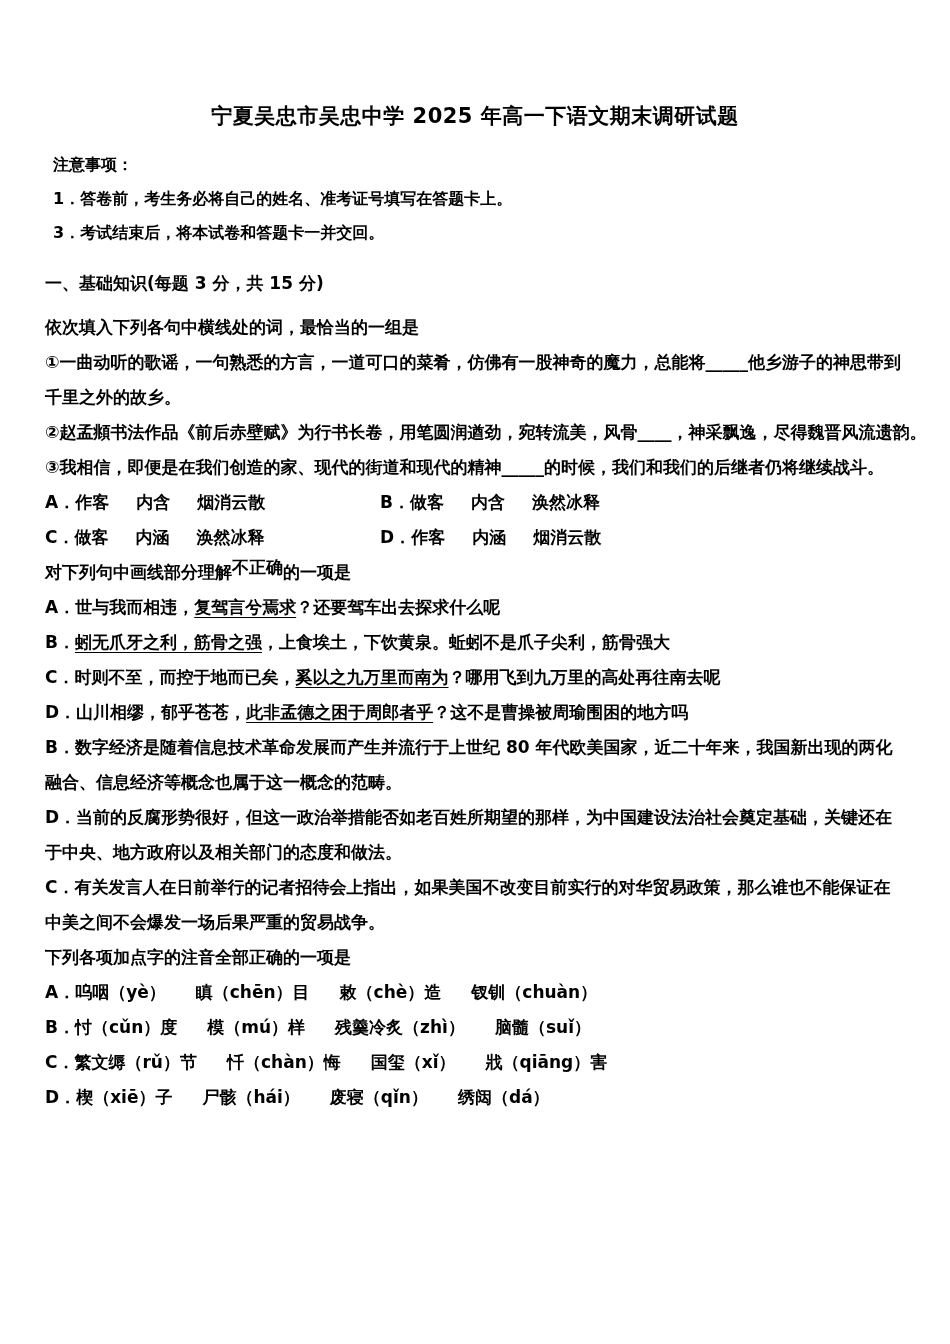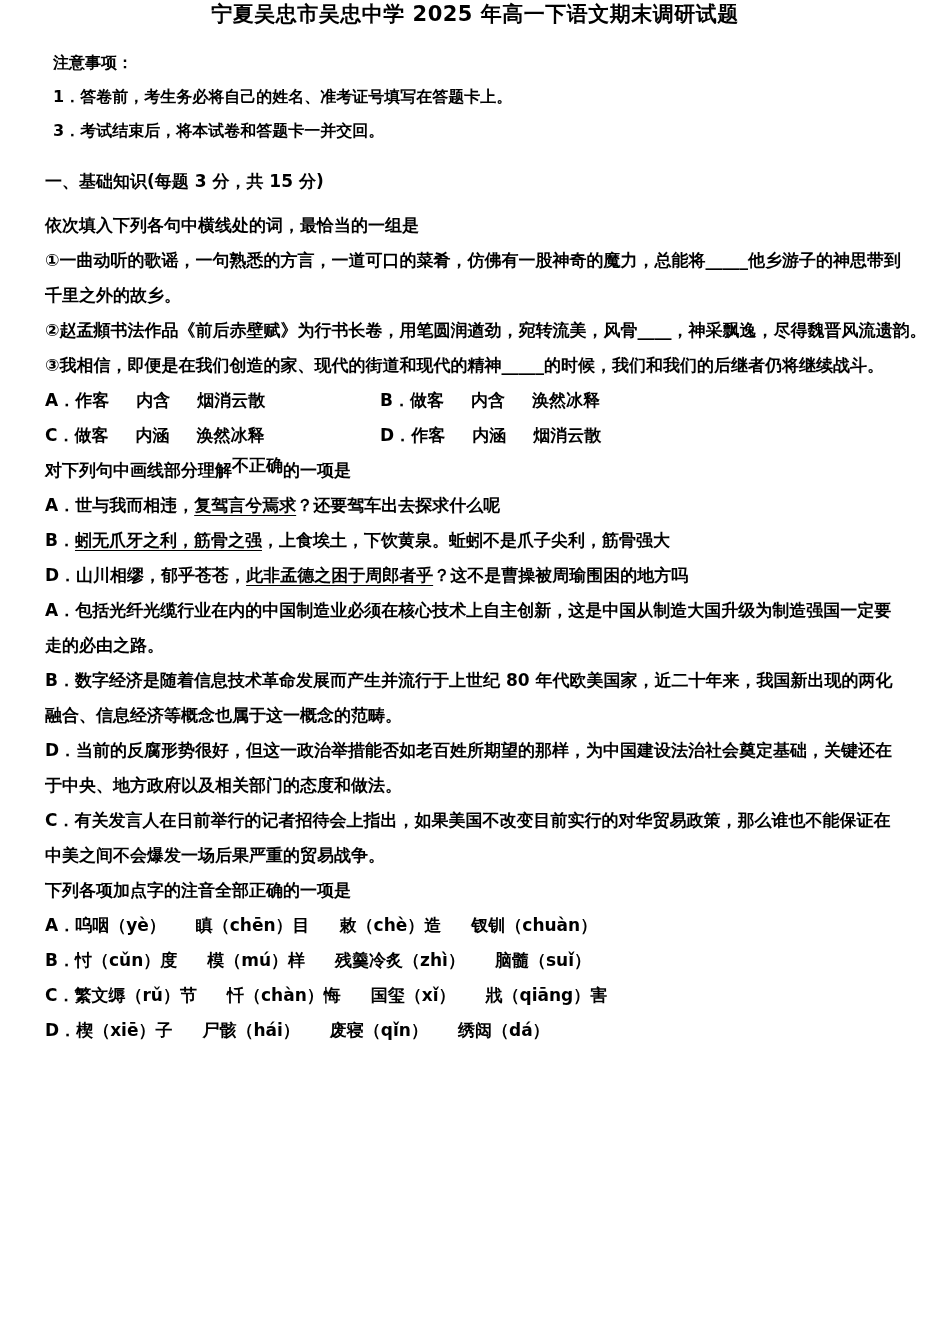--- a/index.html
+++ b/index.html
@@ -3,21 +3,21 @@
 <meta charset="utf-8">
 <style>
   html,body{margin:0;padding:0;}
   body{
     width:950px;height:1344px;background:#ffffff;color:#000000;
     font-family:"DejaVu Sans","Liberation Sans",sans-serif;
     -webkit-font-smoothing:antialiased;
   }
   .page{width:860px;padding:0 45px;}
   .title{
-    margin:0;
+    margin:0;padding-top:102px;
     font-size:21px;font-weight:700;text-align:center;letter-spacing:0.5px;
   }
   .notice{margin-top:22px;}
   .notice p{margin:8px;font-size:16px;line-height:26px;font-weight:600;}
   .section-heading{margin:22px 0 0 0;font-size:17px;line-height:30px;font-weight:600;}
   .main{margin-top:12px;}
   .line{margin:0;font-size:17px;line-height:35px;font-weight:600;}
   .nowrap{white-space:nowrap;}
   .opt-grid{display:grid;grid-template-columns:335px 1fr;font-size:17px;line-height:35px;font-weight:600;}
   .opt-cell{white-space:nowrap;}
@@ -53,23 +53,23 @@
     <div class="opt-grid">
       <div class="opt-cell"><span class="ol">A．</span><span><span class="w">作客</span><span class="w">内含</span><span class="w">烟消云散</span></span></div>
       <div class="opt-cell"><span class="ol">B．</span><span><span class="w">做客</span><span class="w">内含</span><span class="w">涣然冰释</span></span></div>
       <div class="opt-cell"><span class="ol">C．</span><span><span class="w">做客</span><span class="w">内涵</span><span class="w">涣然冰释</span></span></div>
       <div class="opt-cell"><span class="ol">D．</span><span><span class="w">作客</span><span class="w">内涵</span><span class="w">烟消云散</span></span></div>
     </div>
 
     <p class="line"><span>对下列句中画线部分理解</span><span class="r">不正确</span><span>的一项是</span></p>
     <p class="line nowrap"><span>A．世与我而相违，</span><span class="u">复驾言兮焉求</span><span>？还要驾车出去探求什么呢</span></p>
     <p class="line nowrap"><span>B．</span><span class="u">蚓无爪牙之利，筋骨之强</span><span>，上食埃土，下饮黄泉。蚯蚓不是爪子尖利，筋骨强大</span></p>
+    <p class="line nowrap"><span>C．时则不至，而控于地而已矣，</span><span class="u">奚以之九万里而南为</span><span>？哪用飞到九万里的高处再往南去呢</span></p>
     <p class="line nowrap"><span>D．山川相缪，郁乎苍苍，</span><span class="u">此非孟德之困于周郎者乎</span><span>？这不是曹操被周瑜围困的地方吗</span></p>
 
-    <p class="line">A．包括光纤光缆行业在内的中国制造业必须在核心技术上自主创新，这是中国从制造大国升级为制造强国一定要走的必由之路。</p>
     <p class="line">B．数字经济是随着信息技术革命发展而产生并流行于上世纪 80 年代欧美国家，近二十年来，我国新出现的两化融合、信息经济等概念也属于这一概念的范畴。</p>
     <p class="line">D．当前的反腐形势很好，但这一政治举措能否如老百姓所期望的那样，为中国建设法治社会奠定基础，关键还在于中央、地方政府以及相关部门的态度和做法。</p>
     <p class="line">C．有关发言人在日前举行的记者招待会上指出，如果美国不改变目前实行的对华贸易政策，那么谁也不能保证在中美之间不会爆发一场后果严重的贸易战争。</p>
 
     <p class="line">下列各项加点字的注音全部正确的一项是</p>
     <p class="line nowrap"><span class="ol">A．</span><span><span class="term">呜咽（yè）</span><span class="term">瞋（chēn）目</span><span class="term">敕（chè）造</span><span class="term">钗钏（chuàn）</span></span></p>
     <p class="line nowrap"><span class="ol">B．</span><span><span class="term">忖（cǔn）度</span><span class="term">模（mú）样</span><span class="term">残羹冷炙（zhì）</span><span class="term">脑髓（suǐ）</span></span></p>
     <p class="line nowrap"><span class="ol">C．</span><span><span class="term">繁文缛（rǔ）节</span><span class="term">忏（chàn）悔</span><span class="term">国玺（xǐ）</span><span class="term">戕（qiāng）害</span></span></p>
     <p class="line nowrap"><span class="ol">D．</span><span><span class="term">楔（xiē）子</span><span class="term">尸骸（hái）</span><span class="term">废寝（qǐn）</span><span class="term">绣闼（dá）</span></span></p>
 

